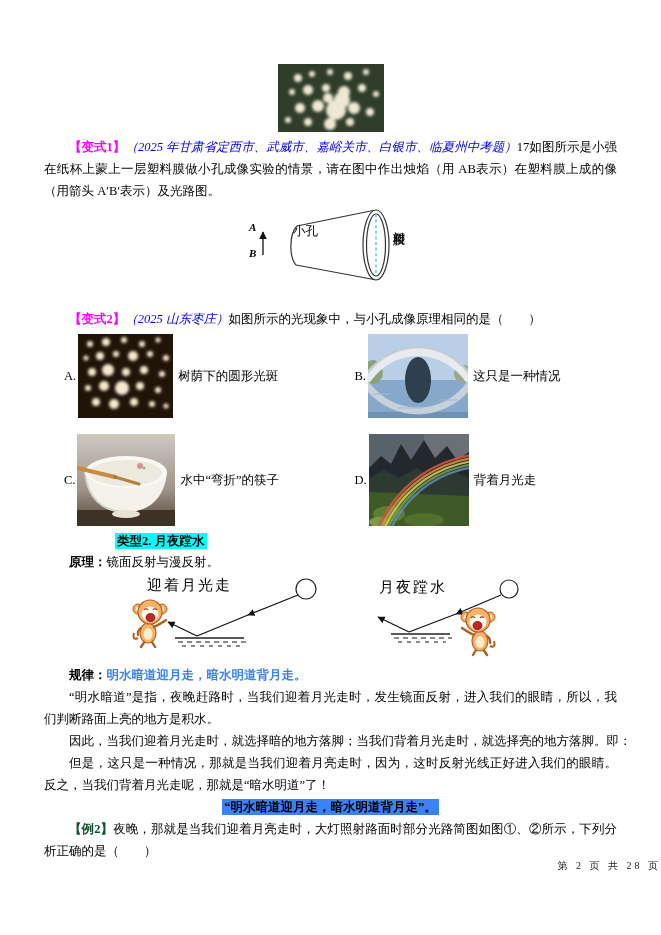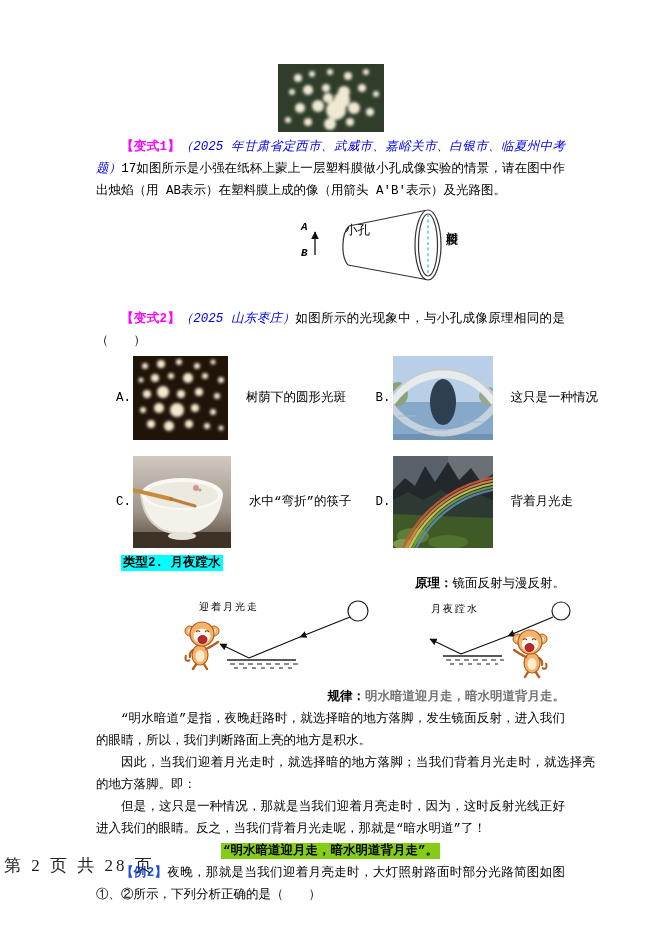--- a/index.html
+++ b/index.html
@@ -1,55 +1,55 @@
 <!DOCTYPE html>
 <html><head>
 <meta charset="utf-8">
 <style>
   html,body{margin:0;padding:0;background:#e8e8e8;}
   .page{width:661px;height:935px;position:relative;overflow:hidden;background:#ffffff;
         font-family:"Liberation Serif","DejaVu Serif",serif;font-size:12.5px;line-height:22px;color:#000;
         margin:0 auto;}
-  .content{padding:0 96px;font-family:Liberation Mono, monospace;}
+  .content{padding:0 44px;}
   .top-photo{width:106px;height:68px;margin:64px auto 0;display:block;}
   p{margin:0;}
   .para{text-align:justify;text-indent:2em;}
   .label-magenta{color:#ff00ff;font-weight:bold;}
   .cite{color:#0000ee;font-style:italic;}
-  .label-blue{color:#1d4ed8;font-weight:bold;}
-  .red-bold{color:#737373;font-weight:bold;}
+  .label-blue{color:#14532d;font-weight:bold;}
+  .red-bold{color:#3b82f6;font-weight:bold;}
   .bold{font-weight:bold;}
   .p-var1{margin-top:4px;}
   .cup-fig{position:relative;width:170px;height:84px;margin:2px 0 0 205px;}
   .cup-fig svg{position:absolute;left:0;top:0;}
   .cup-a,.cup-b{position:absolute;left:0;font-style:italic;font-weight:bold;font-size:11px;line-height:12px;}
   .cup-a{top:17px;}
   .cup-b{top:43px;}
   .cup-hole{position:absolute;left:44px;top:19px;line-height:16px;}
   .cup-film{position:absolute;left:143px;top:17px;writing-mode:vertical-rl;text-orientation:upright;
             line-height:14px;letter-spacing:1px;}
   .p-var2{margin-top:20px;}
   .options{margin-top:4px;display:grid;grid-template-columns:1fr 1fr;row-gap:16px;}
   .opt{display:flex;align-items:center;}
   .opt:nth-child(odd){padding-left:20px;}
   .opt:nth-child(even){padding-left:24px;}
   .opt .letter{margin-right:2px;}
-  .opt .caption{margin-left:18px;white-space:nowrap;}
+  .opt .caption{margin-left:5px;white-space:nowrap;}
   .heading{margin:5px 0 0;line-height:20px;text-indent:2em;}
-  .hl-cyan{background:#00ffff;font-weight:bold;padding:1px 2px;}
-  .line{text-indent:2em;text-align:right;}
+  .hl-cyan{background:#00ffff;font-weight:bold;padding:1px 2px;margin-left:46px;}
+  .line{text-indent:2em;}
   .moon-fig{position:relative;height:90px;margin-top:1px;}
   .moon-fig svg{position:absolute;left:0;top:0;}
-  .fig-label{position:absolute;font-size:10px;line-height:15px;letter-spacing:2px;}
+  .fig-label{position:absolute;font-size:15px;line-height:15px;letter-spacing:2px;}
   .fig-label.toward{left:103px;top:4px;}
   .fig-label.away{left:335px;top:6px;}
   .tight{margin-right:-30px;}
   .center-line{text-align:center;text-indent:0;}
-  .hl-yellow{background:#84cc16;font-weight:bold;padding:1px 2px;}
-  .footer{position:absolute;left:4px;right:0;top:858px;text-align:left;font-size:17px;
+  .hl-yellow{background:#3b82f6;font-weight:bold;padding:1px 2px;}
+  .footer{position:absolute;left:16px;right:0;top:858px;text-align:right;font-size:10px;
           letter-spacing:3px;color:#222;line-height:16px;}
 </style>
 </head>
 <body>
 
 <div class="page">
   <div class="content">
 
     <svg class="top-photo" viewBox="0 0 106 68">
       <defs>
@@ -273,21 +273,21 @@
           <line x1="354" y1="68" x2="402" y2="68" stroke="#666" stroke-width="1.6" stroke-dasharray="4,5"></line>
           <use href="#monkey-shape" transform="translate(452,34) scale(-1,1)"></use>
         </g>
       </svg>
       <span class="fig-label toward">迎着月光走</span>
       <span class="fig-label away">月夜蹚水</span>
     </div>
 
     <p class="line"><span class="bold">规律：</span><span class="red-bold">明水暗道迎月走，暗水明道背月走。</span></p>
 
-    <p class="para">“明水暗道”是指，夜晚赶路时，就选择暗的地方落脚，发生镜面反射，进入我们的眼睛，所以，我们判断路面上亮的地方是积水。</p>
+    <p class="para">“明水暗道”是指，夜晚赶路时，当我们迎着月光走时，发生镜面反射，进入我们的眼睛，所以，我们判断路面上亮的地方是积水。</p>
     <p class="para tight">因此，当我们迎着月光走时，就选择暗的地方落脚；当我们背着月光走时，就选择亮的地方落脚。即：</p>
     <p class="para">但是，这只是一种情况，那就是当我们迎着月亮走时，因为，这时反射光线正好进入我们的眼睛。反之，当我们背着月光走呢，那就是“暗水明道”了！</p>
 
     <p class="center-line"><span class="hl-yellow">“明水暗道迎月走，暗水明道背月走”。</span></p>
 
     <p class="para"><span class="label-blue">【例2】</span><span>夜晚，那就是当我们迎着月亮走时，大灯照射路面时部分光路简图如图①、②所示，下列分析正确的是（　　）</span></p>
 
   </div>
 
   <div class="footer">第 2 页 共 28 页</div>

